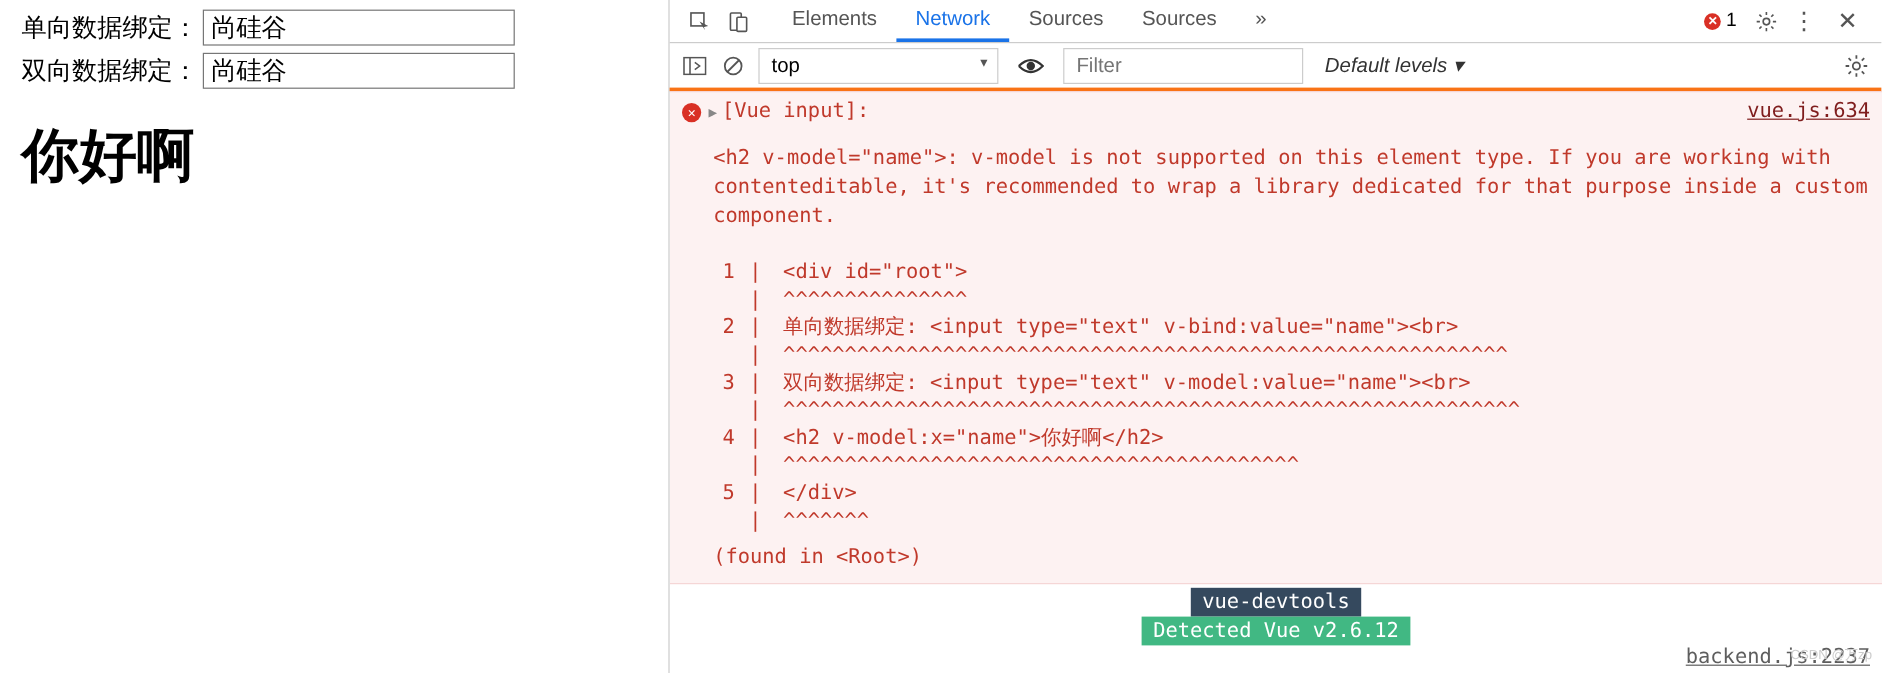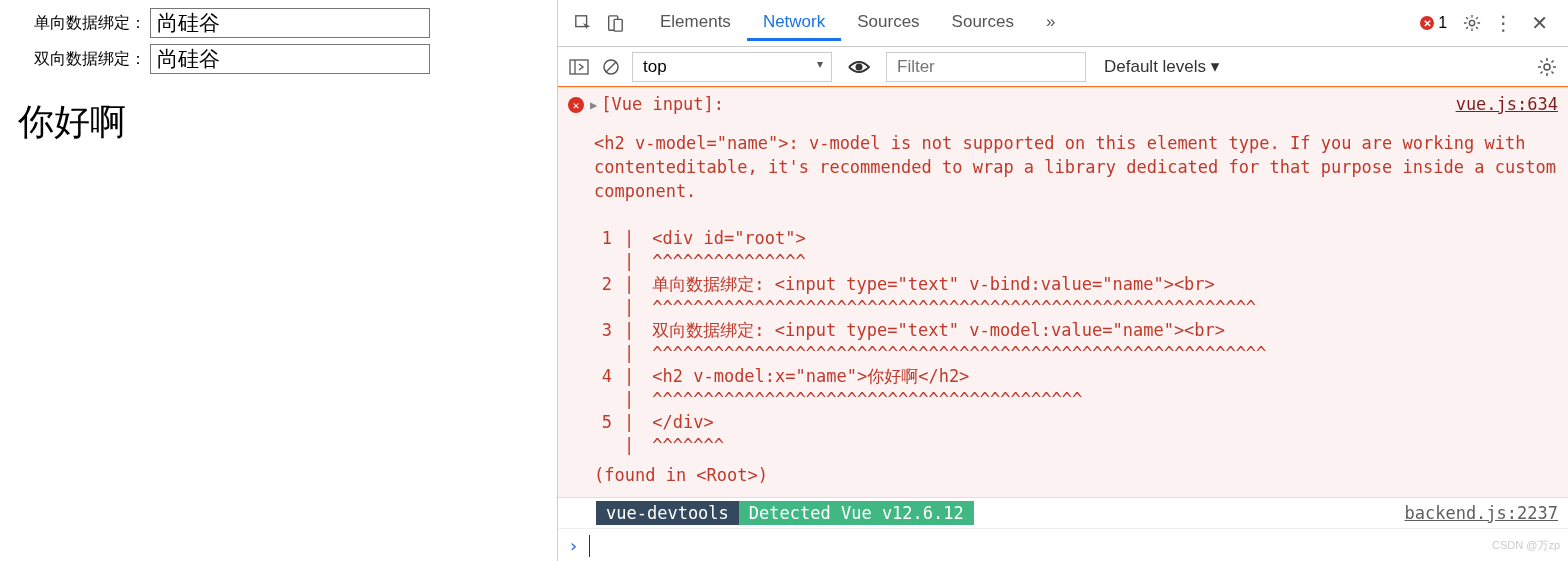--- a/index.html
+++ b/index.html
@@ -1,67 +1,67 @@
 <!DOCTYPE html>
 <html><head>
   <meta charset="utf-8">
   <style>
     * { margin: 0; padding: 0; box-sizing: border-box; }
     body { font-family: Arial, sans-serif; display: flex; height: 561px; width: 1568px; overflow: hidden; background: #fff; }
     
     
     .webpage { width: 557px; padding: 8px 18px; }
     .form-row { display: flex; align-items: center; margin-bottom: 6px; }
-    .form-label { font-size: 16px; margin-right: 4px; margin-left: 16px; }
-    .form-input { font-size: 21px; padding: 4px 6px; border: 1px solid #767676; width: 280px; height: 30px; }
-    .greeting { font-size: 36px; font-weight: normal; margin-top: 24px; }
+    .form-label { font-size: 21px; margin-right: 4px; }
+    .form-input { font-size: 21px; padding: 4px 6px; border: 1px solid #767676; width: 260px; height: 30px; }
+    .greeting { font-size: 48px; font-weight: bold; margin-top: 24px; }
     
     
     .devtools { flex: 1; border-left: 1px solid #ccc; display: flex; flex-direction: column; font-family: 'Segoe UI', Arial, sans-serif; }
     
     
-    .dt-tabs { display: flex; align-items: center; height: 47px; border-bottom: 1px solid #ccc; padding: 0 6px; }
+    .dt-tabs { display: flex; align-items: center; height: 36px; border-bottom: 1px solid #ccc; padding: 0 6px; }
     .dt-tab-icons { display: flex; gap: 14px; padding: 0 10px; }
     .dt-tab-icon { width: 18px; height: 18px; cursor: pointer; display: flex; align-items: center; justify-content: center; }
     .dt-tabs-list { display: flex; margin-left: 10px; }
     .dt-tab { padding: 6px 16px; font-size: 17px; color: #555; cursor: pointer; border-bottom: 3px solid transparent; }
     .dt-tab.active { color: #1a73e8; border-bottom-color: #1a73e8; }
     .dt-tabs-right { margin-left: auto; display: flex; align-items: center; gap: 12px; padding-right: 8px; }
     .error-badge { display: flex; align-items: center; gap: 4px; background: #fff; padding: 1px 4px; }
     .error-circle { width: 14px; height: 14px; border-radius: 50%; background: #d93025; color: #fff; font-size: 10px; display: flex; align-items: center; justify-content: center; font-weight: bold; }
     .vert-dots { font-size: 20px; color: #555; cursor: pointer; }
     .close-x { font-size: 20px; color: #555; cursor: pointer; padding: 0 6px; }
     
     
-    .console-toolbar { display: flex; align-items: center; height: 40px; border-bottom: 1px solid #f97316; padding: 0 10px; gap: 10px; }
+    .console-toolbar { display: flex; align-items: center; height: 40px; border-bottom: 3px solid #f97316; padding: 0 10px; gap: 10px; }
     .tb-icon { width: 22px; height: 20px; cursor: pointer; display: flex; align-items: center; justify-content: center; font-size: 16px; color: #555; }
     .context-dropdown { border: 1px solid #ccc; padding: 4px 24px 4px 10px; font-size: 17px; background: #fff; position: relative; width: 200px; }
     .context-dropdown::after { content: '▾'; position: absolute; right: 8px; font-size: 12px; color: #555; }
     .eye-icon { margin: 0 6px; }
     .filter-input { border: 1px solid #ccc; padding: 4px 10px; font-size: 17px; width: 200px; height: 30px; }
-    .levels-dropdown { font-size: 17px; padding: 4px 8px; cursor: pointer; color: #333; }
+    .levels-dropdown { font-size: 17px; padding: 4px 8px; cursor: pointer; color: #333; font-style: italic; }
     .gear-right { margin-left: auto; }
     
     
     .console-messages { flex: 1; overflow-y: auto; font-family: Consolas, monospace; font-size: 17px; }
     .msg-error { background: #fdf2f2; border-top: 1px solid #f5d6d6; border-bottom: 1px solid #f5d6d6; padding: 6px 10px 12px 10px; color: #c0392b; position: relative; }
     .msg-header { display: flex; align-items: flex-start; }
     .err-icon { width: 16px; height: 16px; border-radius: 50%; background: #d93025; color: #fff; font-size: 11px; display: flex; align-items: center; justify-content: center; font-weight: bold; margin-right: 6px; margin-top: 3px; flex-shrink: 0; }
     .expand-arrow { margin-right: 4px; color: #888; font-size: 12px; margin-top: 4px; }
     .warn-prefix { color: #c0392b; }
     .boxed { border: 2px solid #2962d9; padding: 0 4px; margin-left: 6px; }
     .source-link { margin-left: auto; color: #7f1d1d; text-decoration: underline; cursor: pointer; }
     .msg-body { margin-top: 18px; margin-left: 26px; white-space: pre-wrap; line-height: 1.4; }
     .code-listing { margin-top: 24px; margin-left: 26px; line-height: 1.35; }
     .code-line { display: flex; }
     .line-num { width: 30px; text-align: right; padding-right: 12px; }
     .pipe { padding-right: 18px; }
     .found-in { margin-top: 8px; margin-left: 26px; }
     
-    .msg-info { display: flex; align-items: center; padding: 3px 10px; border-bottom: 1px solid #eee; font-family: Consolas, monospace; font-size: 17px; }
+    .msg-info { display: flex; align-items: center; padding: 3px 10px; border-bottom: 1px solid #eee; font-family: Consolas, monospace; font-size: 17px; flex-direction: column; }
     .vue-badge { background: #35495e; color: #fff; padding: 2px 10px; }
     .vue-detected { background: #41b883; color: #fff; padding: 2px 10px; }
     .info-link { margin-left: auto; color: #5e5e5e; text-decoration: underline; cursor: pointer; }
     
     .console-input-row { display: flex; align-items: center; padding: 6px 10px; font-family: Consolas, monospace; font-size: 18px; }
     .prompt-arrow { color: #367cf1; margin-right: 10px; font-weight: bold; }
     .console-cursor { width: 1px; height: 22px; background: #333; animation: blink 1s infinite; }
     @keyframes blink { 50% { opacity: 0; } }
     
     .watermark { position: absolute; bottom: 8px; right: 8px; font-size: 11px; color: #ccc; }
@@ -216,21 +216,21 @@
             <span class="pipe">|</span>
             <span>   ^^^^^^^</span>
           </div>
       </div>
       <div class="found-in">(found in &lt;Root&gt;)</div>
     </div>
 
     <div class="msg-info">
       <span style="width:28px"></span>
       <span class="vue-badge">vue-devtools</span>
-      <span class="vue-detected"> Detected Vue v12.6.12 </span>
+      <span class="vue-detected"> Detected Vue v2.6.12 </span>
       <span class="info-link">backend.js:2237</span>
     </div>
 
     <div class="console-input-row">
       <span class="prompt-arrow">›</span>
       <span class="console-cursor"></span>
     </div>
   </div>
 
 </div>

